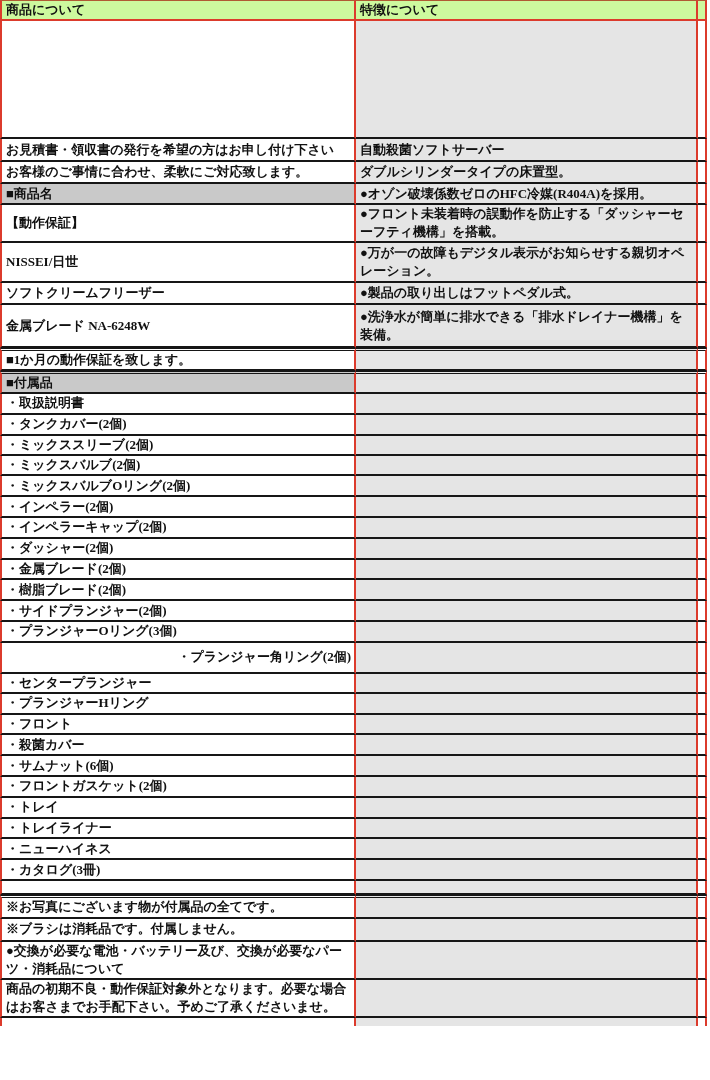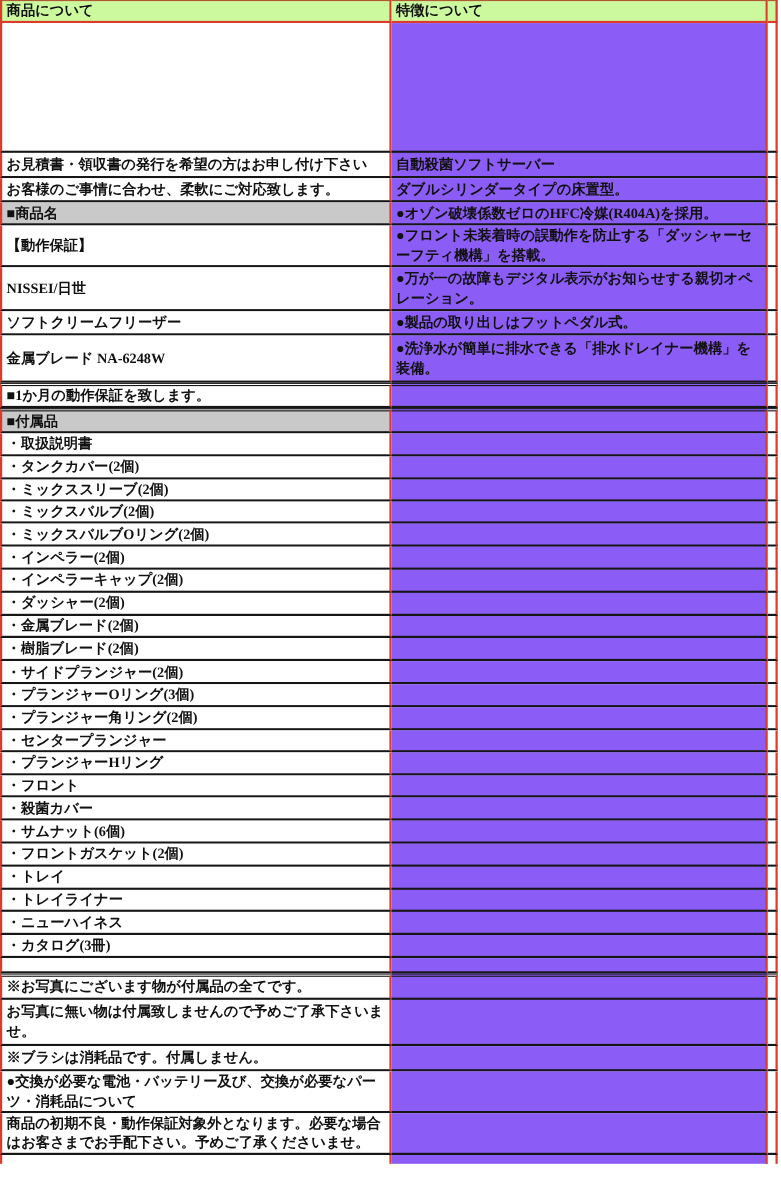--- a/index.html
+++ b/index.html
@@ -31,21 +31,21 @@
   }
   td.c1{
     border-left:2px solid var(--red);
     border-right:2px solid var(--red);
     border-bottom:2px solid var(--black);
     background:#ffffff;
   }
   td.c2{
     border-right:2px solid var(--red);
     border-bottom:2px solid var(--black);
-    background:#8b5cf6;
+    background:#e5e5e5;
   }
   td.c3{
     border-right:2px solid var(--red);
     border-bottom:2px solid var(--black);
     background:#ffffff;
     padding:0;
   }
   tr.hdr td{
     background:var(--green);
     border-top:1px solid #b05a33;
@@ -197,21 +197,21 @@
           <td class="c2"></td>
           <td class="c3"></td>
         </tr>
 
         <tr style="height: 20.8px;">
           <td class="c1">・プランジャーOリング(3個)</td>
           <td class="c2"></td>
           <td class="c3"></td>
         </tr>
 
-        <tr style="height: 21px;">
+        <tr style="height: 31px; text-align: right;">
           <td class="c1">・プランジャー角リング(2個)</td>
           <td class="c2"></td>
           <td class="c3"></td>
         </tr>
 
         <tr style="height: 14px;">
           <td class="c1">・センタープランジャー</td>
           <td class="c2"></td>
           <td class="c3"></td>
         </tr>
@@ -276,25 +276,20 @@
           <td class="c2"></td>
           <td class="c3"></td>
         </tr>
 
         <tr class="dt" style="height: 24px;">
           <td class="c1">※お写真にございます物が付属品の全てです。</td>
           <td class="c2"></td>
           <td class="c3"></td>
         </tr>
 
-        <tr style="height: 42px;">
-          <td class="c1">お写真に無い物は付属致しませんので予めご了承下さいませ。</td>
-          <td class="c2"></td>
-          <td class="c3"></td>
-        </tr>
 
         <tr style="height: 23px;">
           <td class="c1">※ブラシは消耗品です。付属しません。</td>
           <td class="c2"></td>
           <td class="c3"></td>
         </tr>
 
         <tr style="height: 26px;">
           <td class="c1">●交換が必要な電池・バッテリー及び、交換が必要なパーツ・消耗品について</td>
           <td class="c2"></td>

